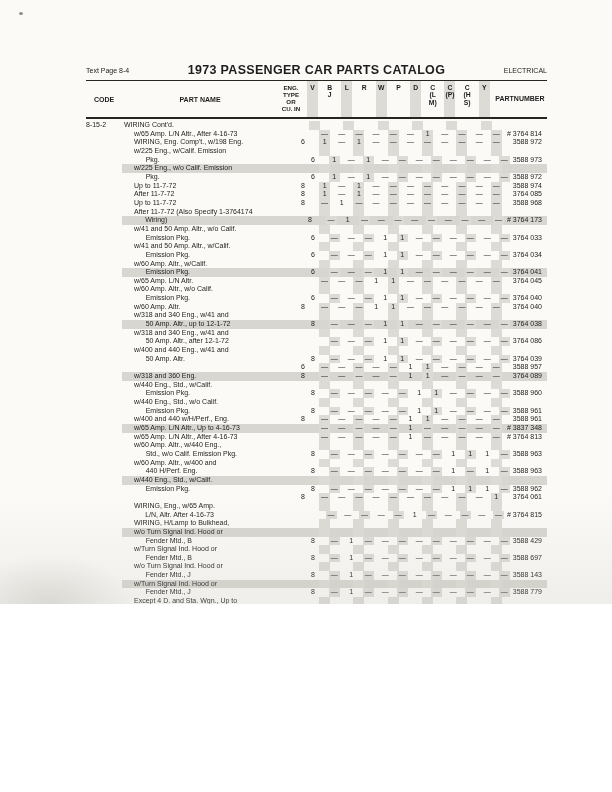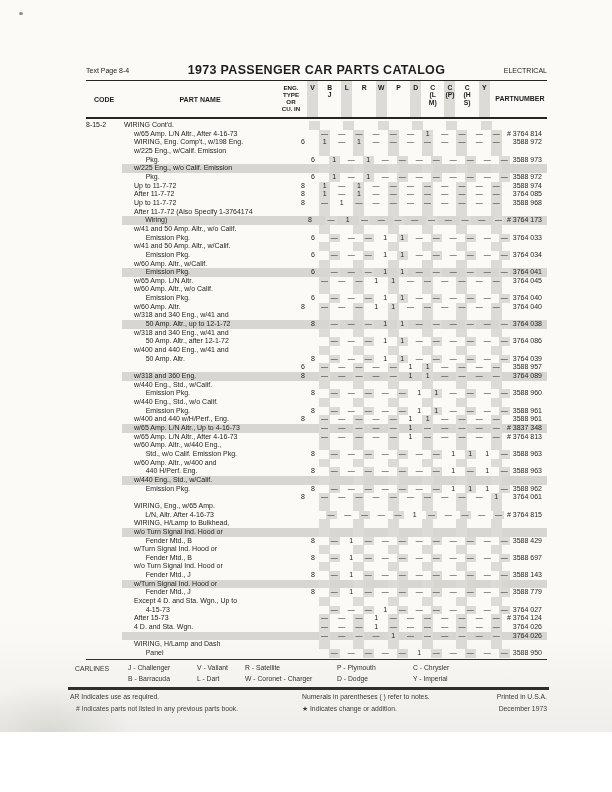--- a/index.html
+++ b/index.html
@@ -1,17 +1,17 @@
 <!DOCTYPE html>
 <html><head>
 <meta charset="utf-8">
 <style>
   html,body{margin:0;padding:0;background:#ffffff;}
   .sheet{
-    position:relative;width:612px;height:732px;overflow:hidden;
+    position:relative;width:612px;height:604px;overflow:hidden;
     background:var(--paper,#fbfaf7);
     font-family:"Liberation Sans",sans-serif;
     color:var(--ink,#1d1d1d);
   }
   
   .sheet::after{
     content:"";position:absolute;left:0;right:0;bottom:0;height:110px;pointer-events:none;
     background:
       radial-gradient(120px 70px at 8% 100%, rgba(160,160,152,.28), rgba(160,160,152,0) 70%),
       linear-gradient(to top, rgba(190,190,182,.20), rgba(190,190,182,0));

